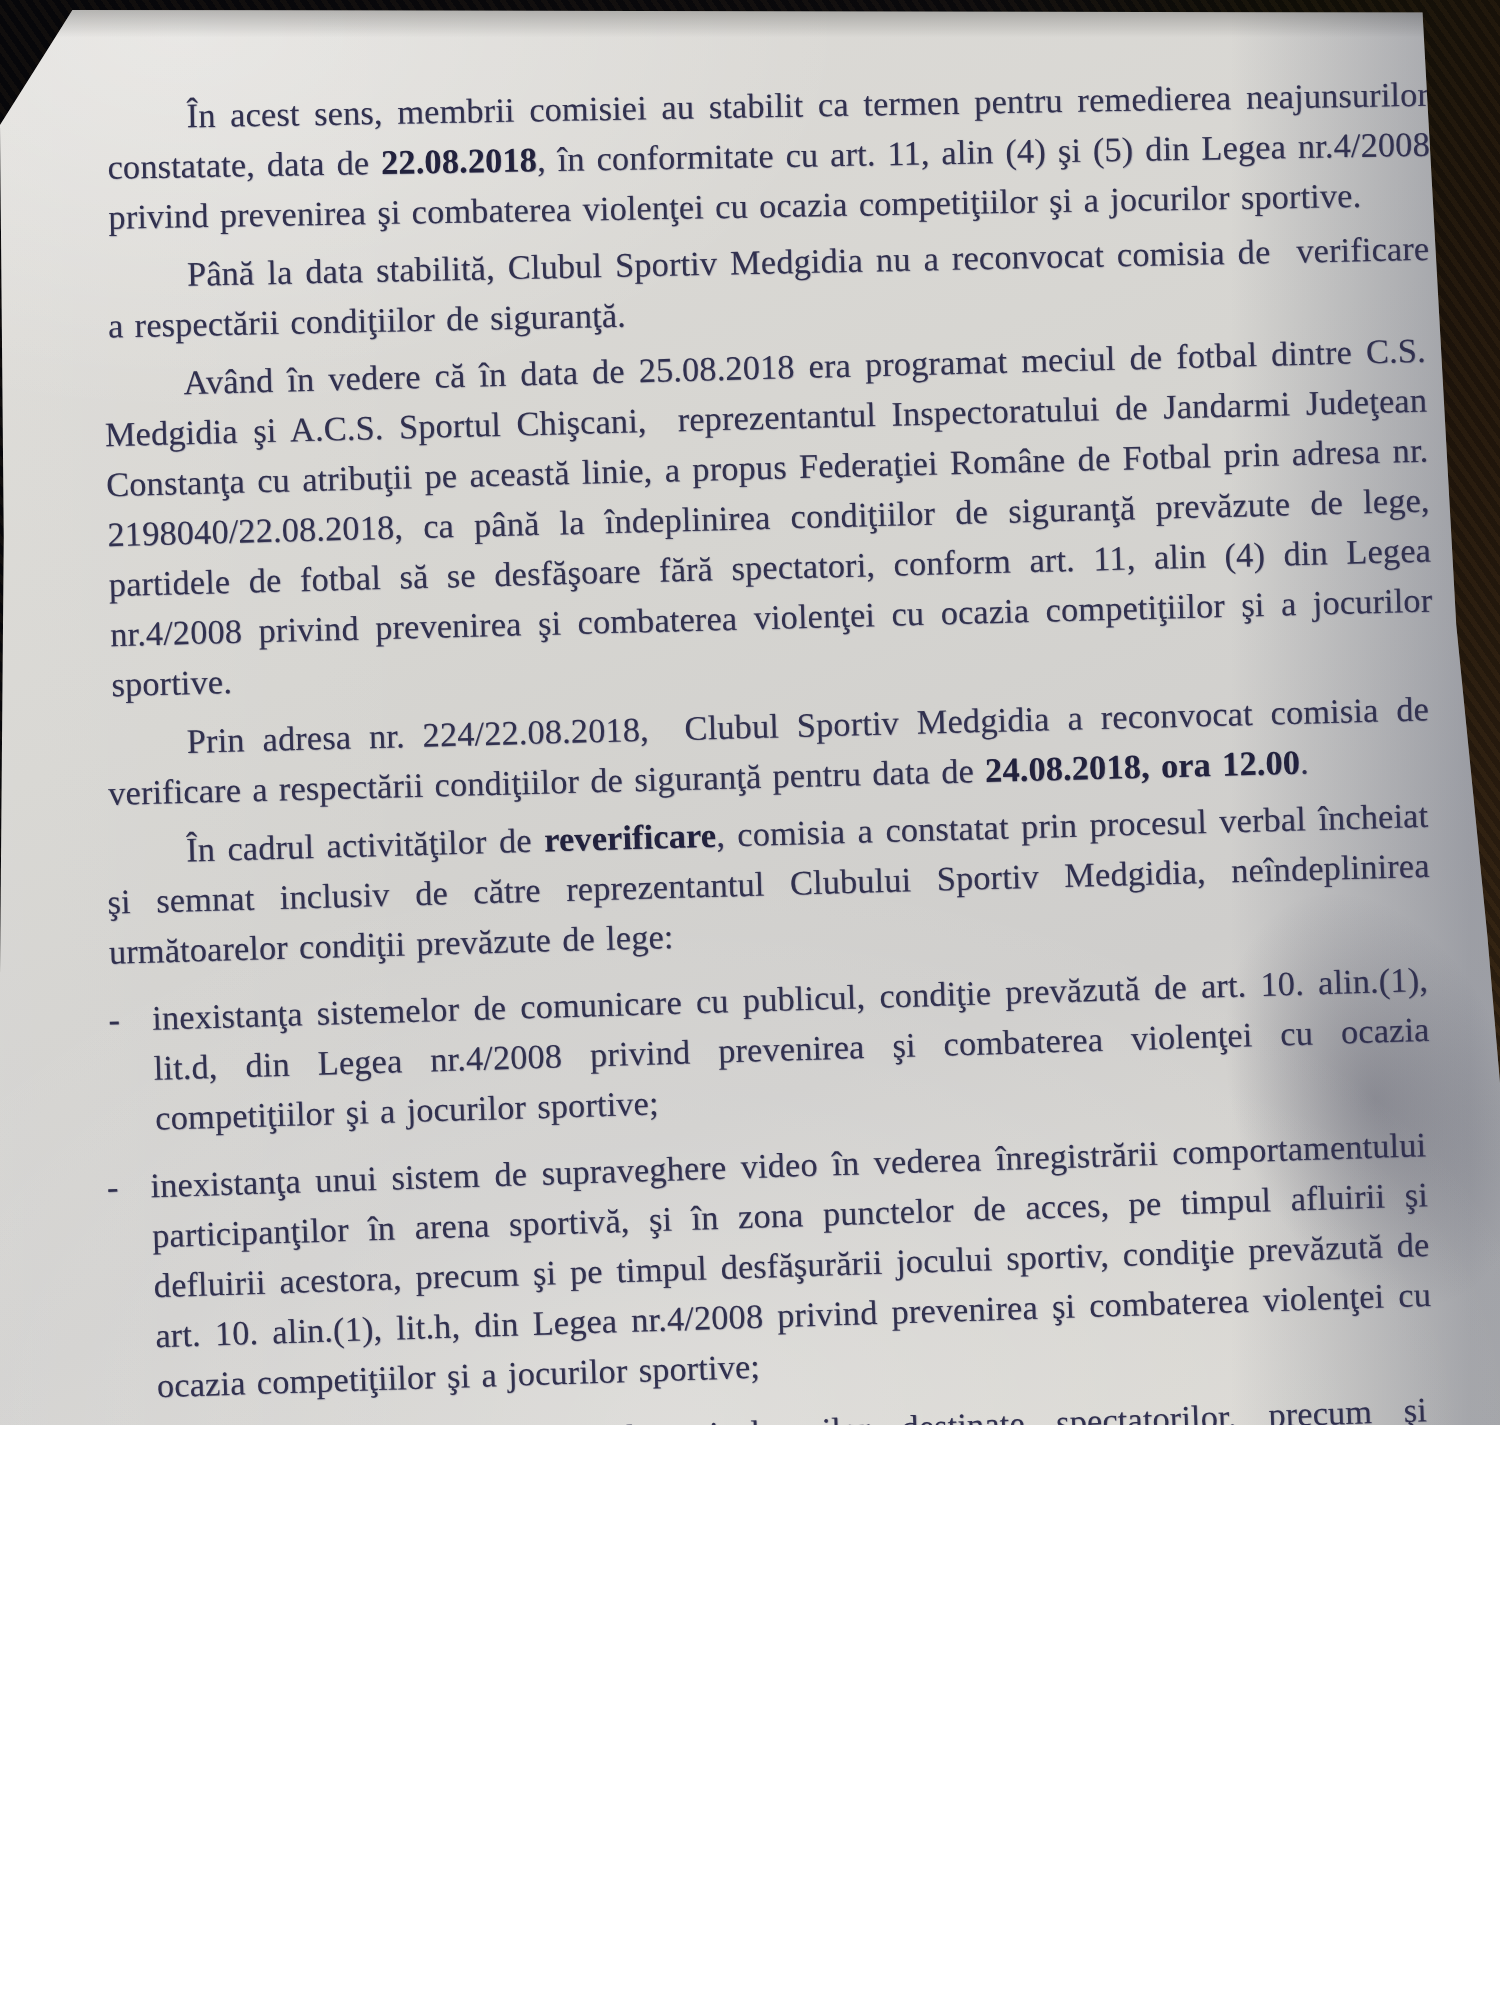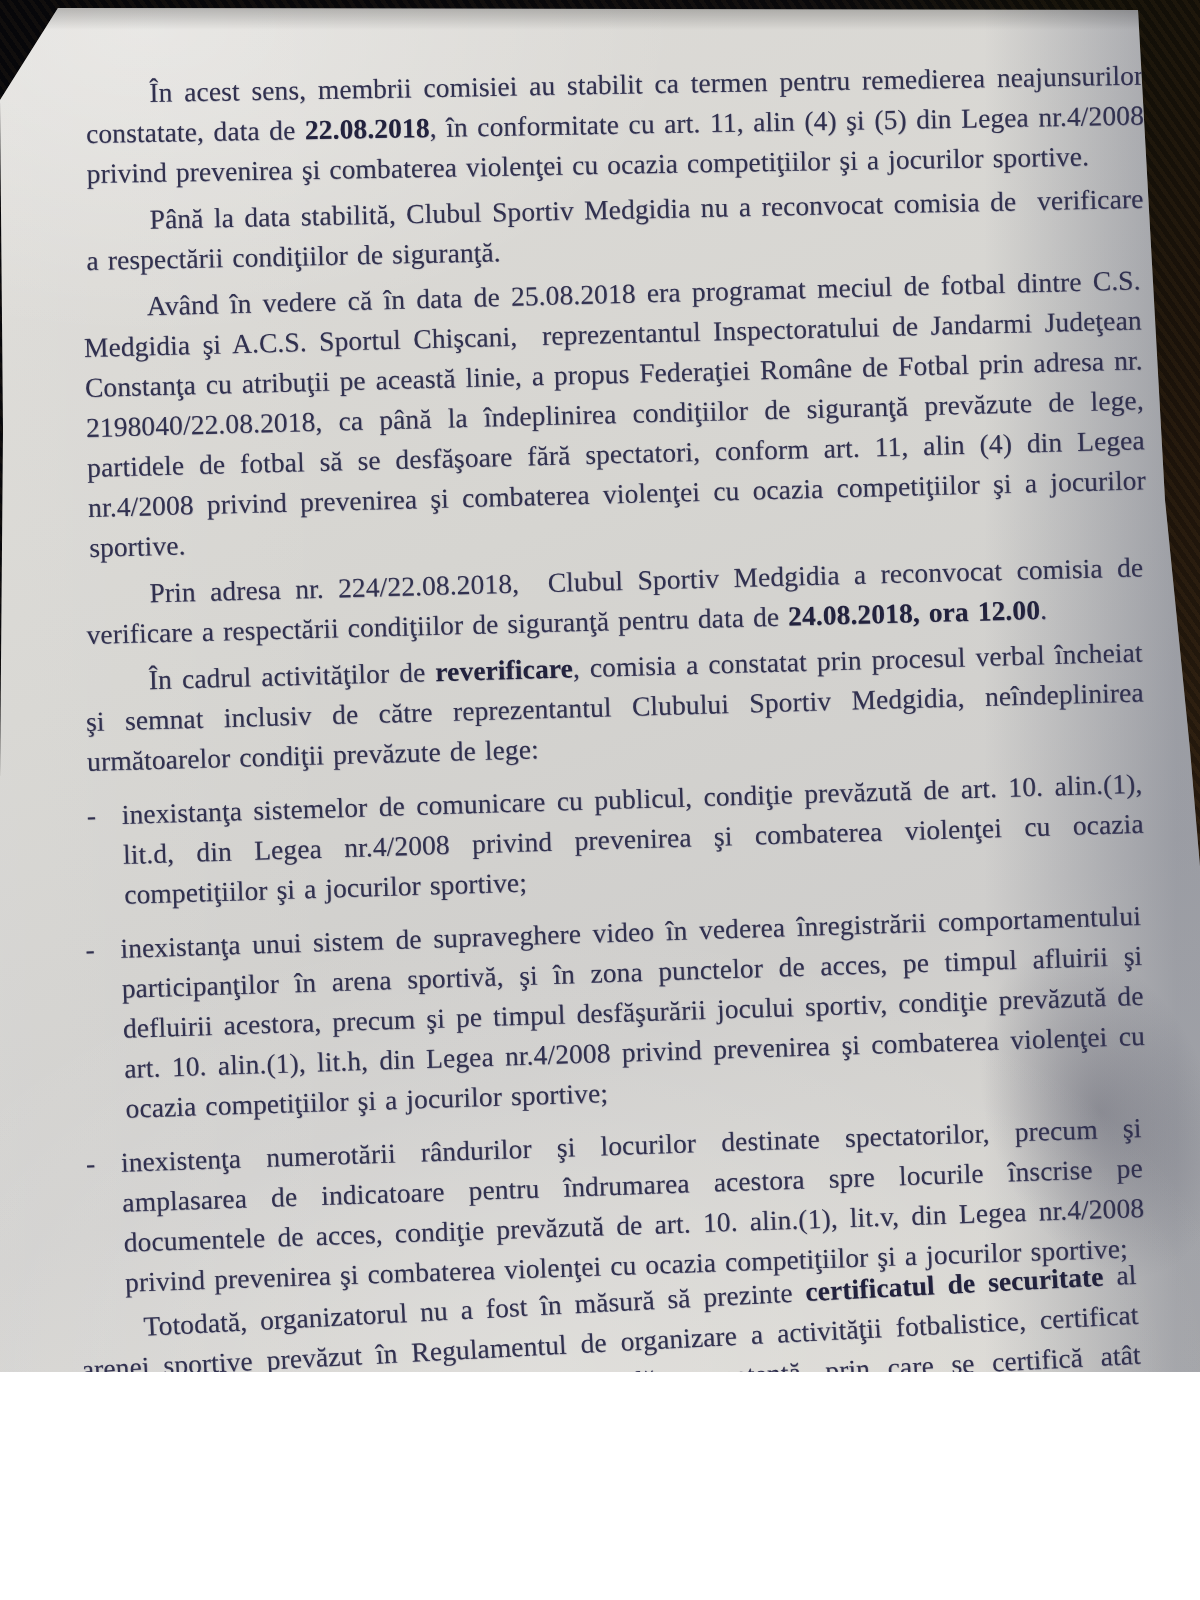--- a/index.html
+++ b/index.html
@@ -1,17 +1,17 @@
 <!DOCTYPE html>
 <html lang="ro"><head>
 <meta charset="utf-8">
 <style>
   html,body{margin:0;padding:0;width:1200px;height:1600px;overflow:hidden;
     font-family:"Liberation Serif","DejaVu Serif",serif;}
-  .scene{position:relative;width:1200px;height:1372px;overflow:hidden;background:#0b0a0d;}
+  .scene{position:relative;width:1200px;height:1140px;overflow:hidden;background:#0b0a0d;}
 
   
   .fabric{position:absolute;inset:0;
     background:linear-gradient(115deg,#08080b 0%,#0b0a0d 45%,#121008 60%,#1f150b 74%,#2c1e10 87%,#3a2914 100%);}
   .fabric::after{content:"";position:absolute;inset:0;opacity:.45;
     background:repeating-linear-gradient(55deg,rgba(95,68,32,.22) 0 4px,rgba(0,0,0,.28) 4px 9px);}
 
   
   .paper{position:absolute;inset:0;
     background:

